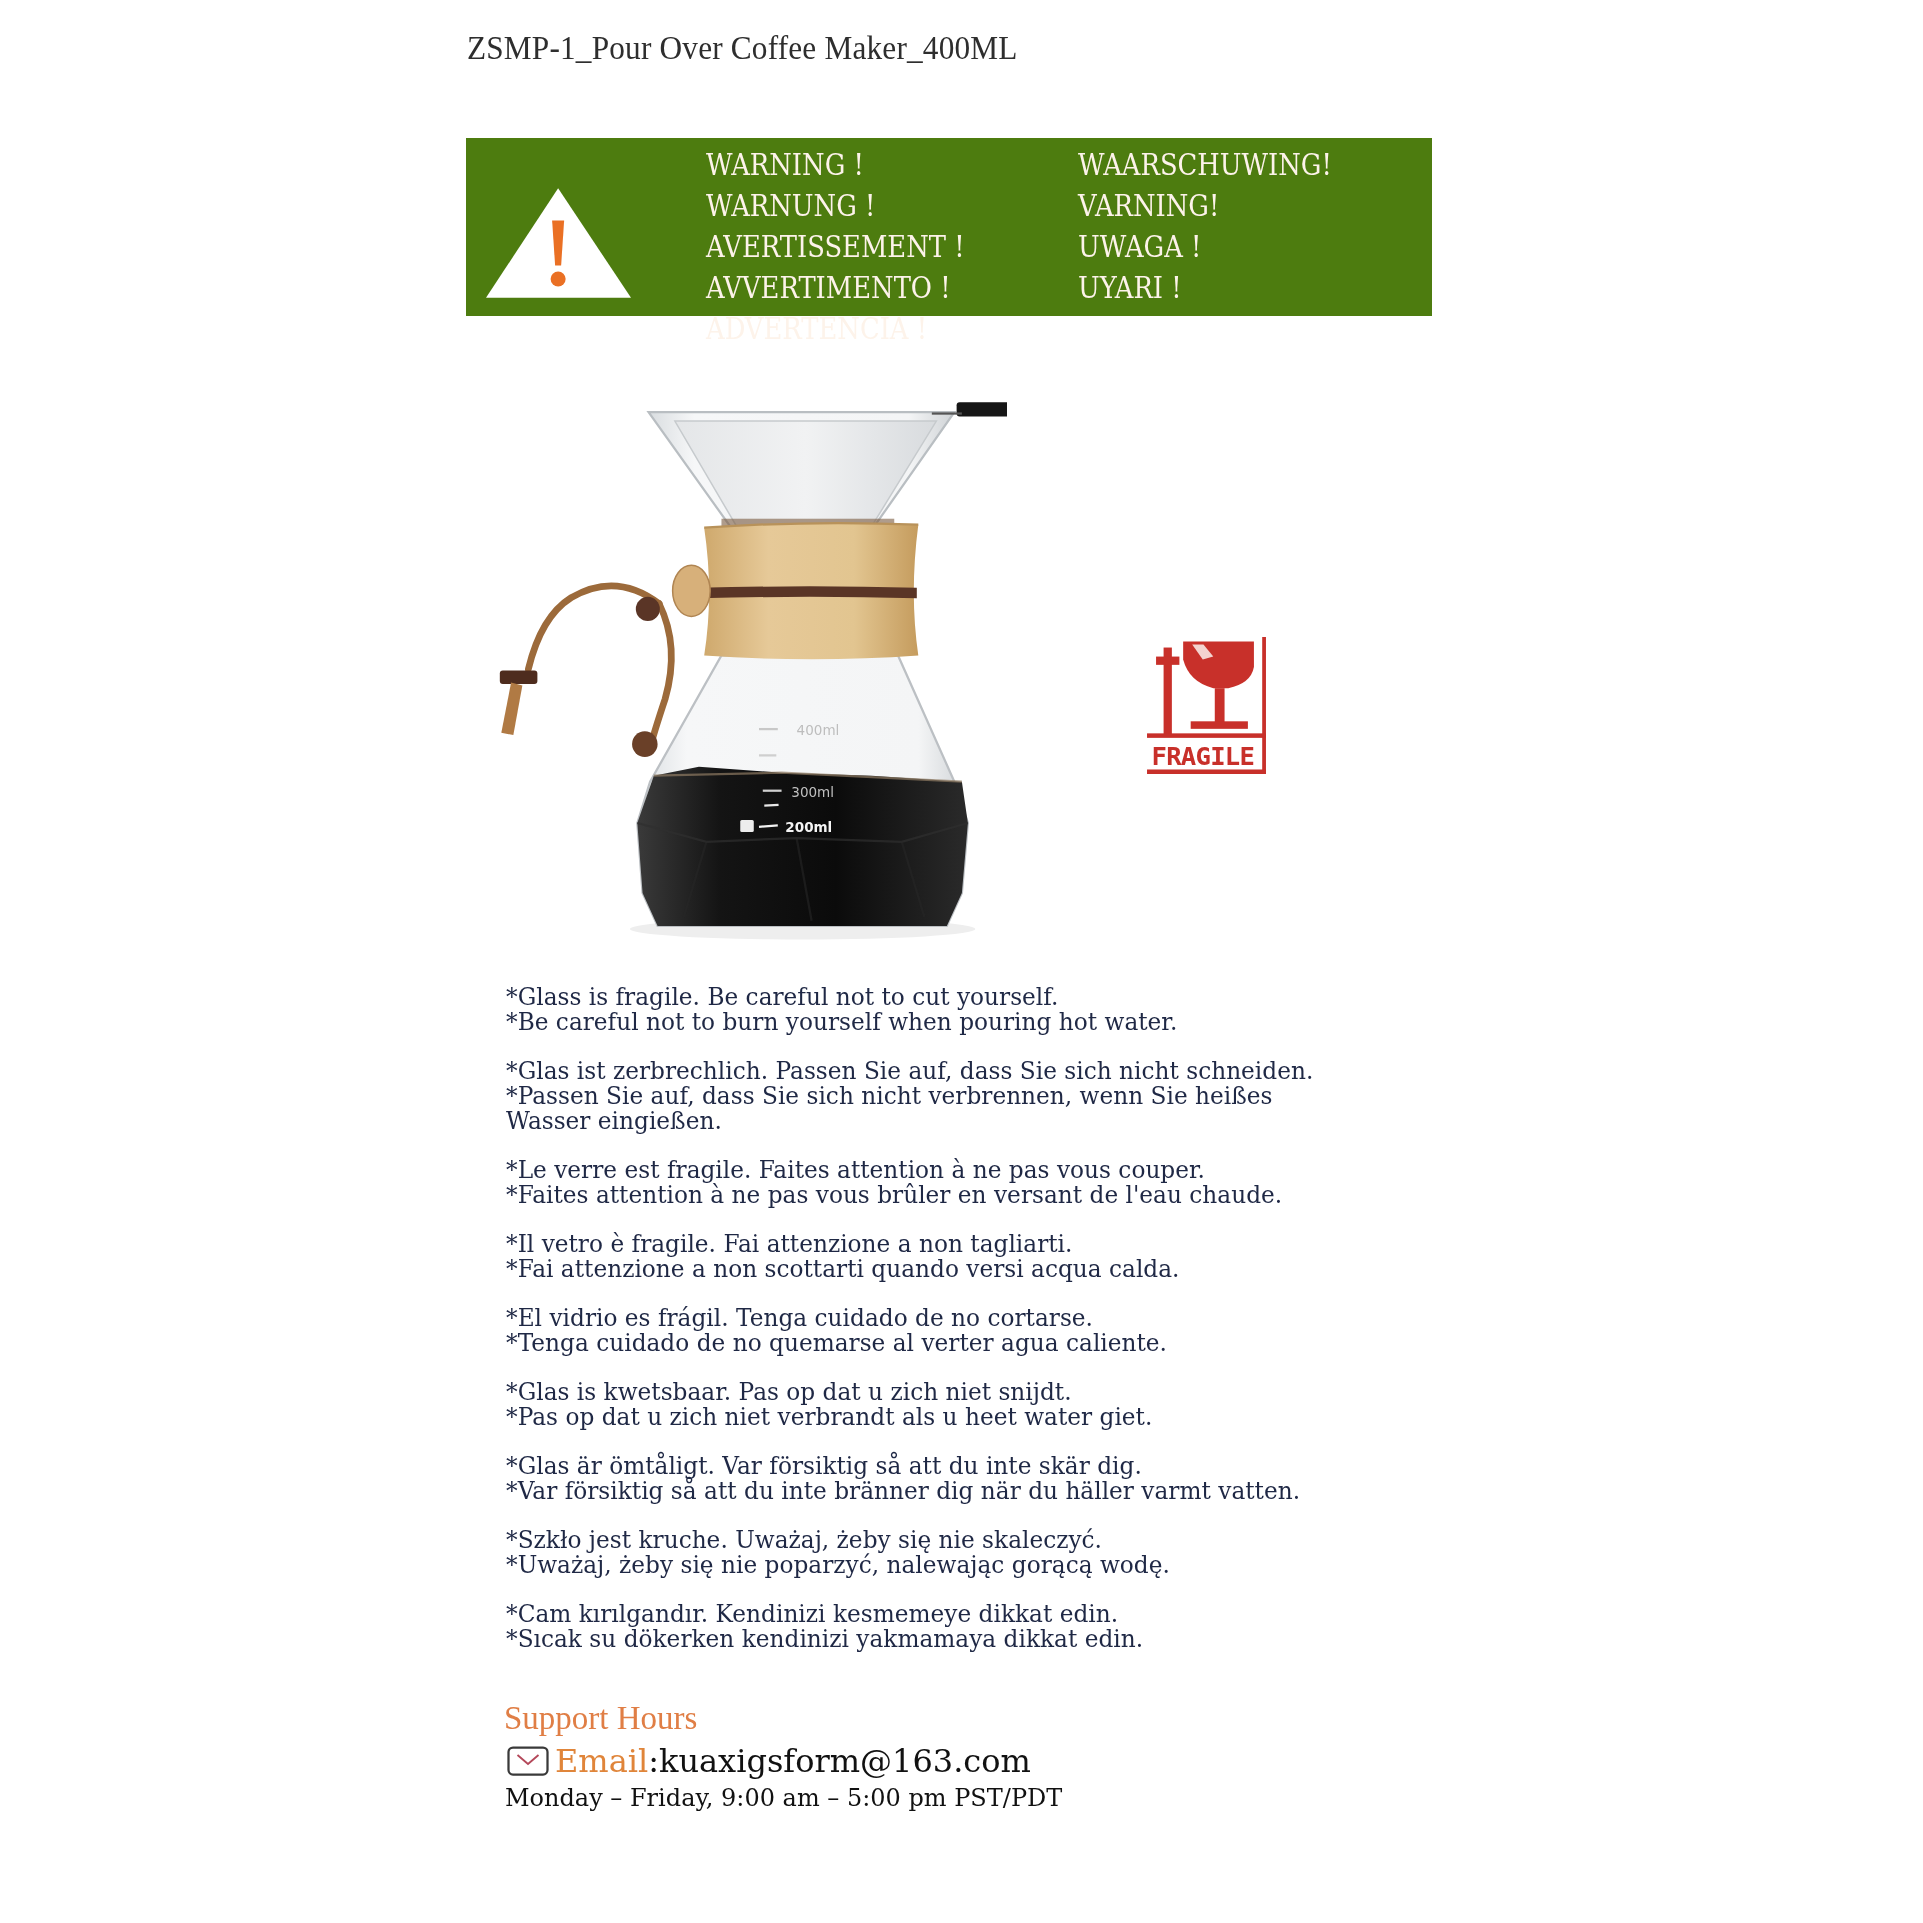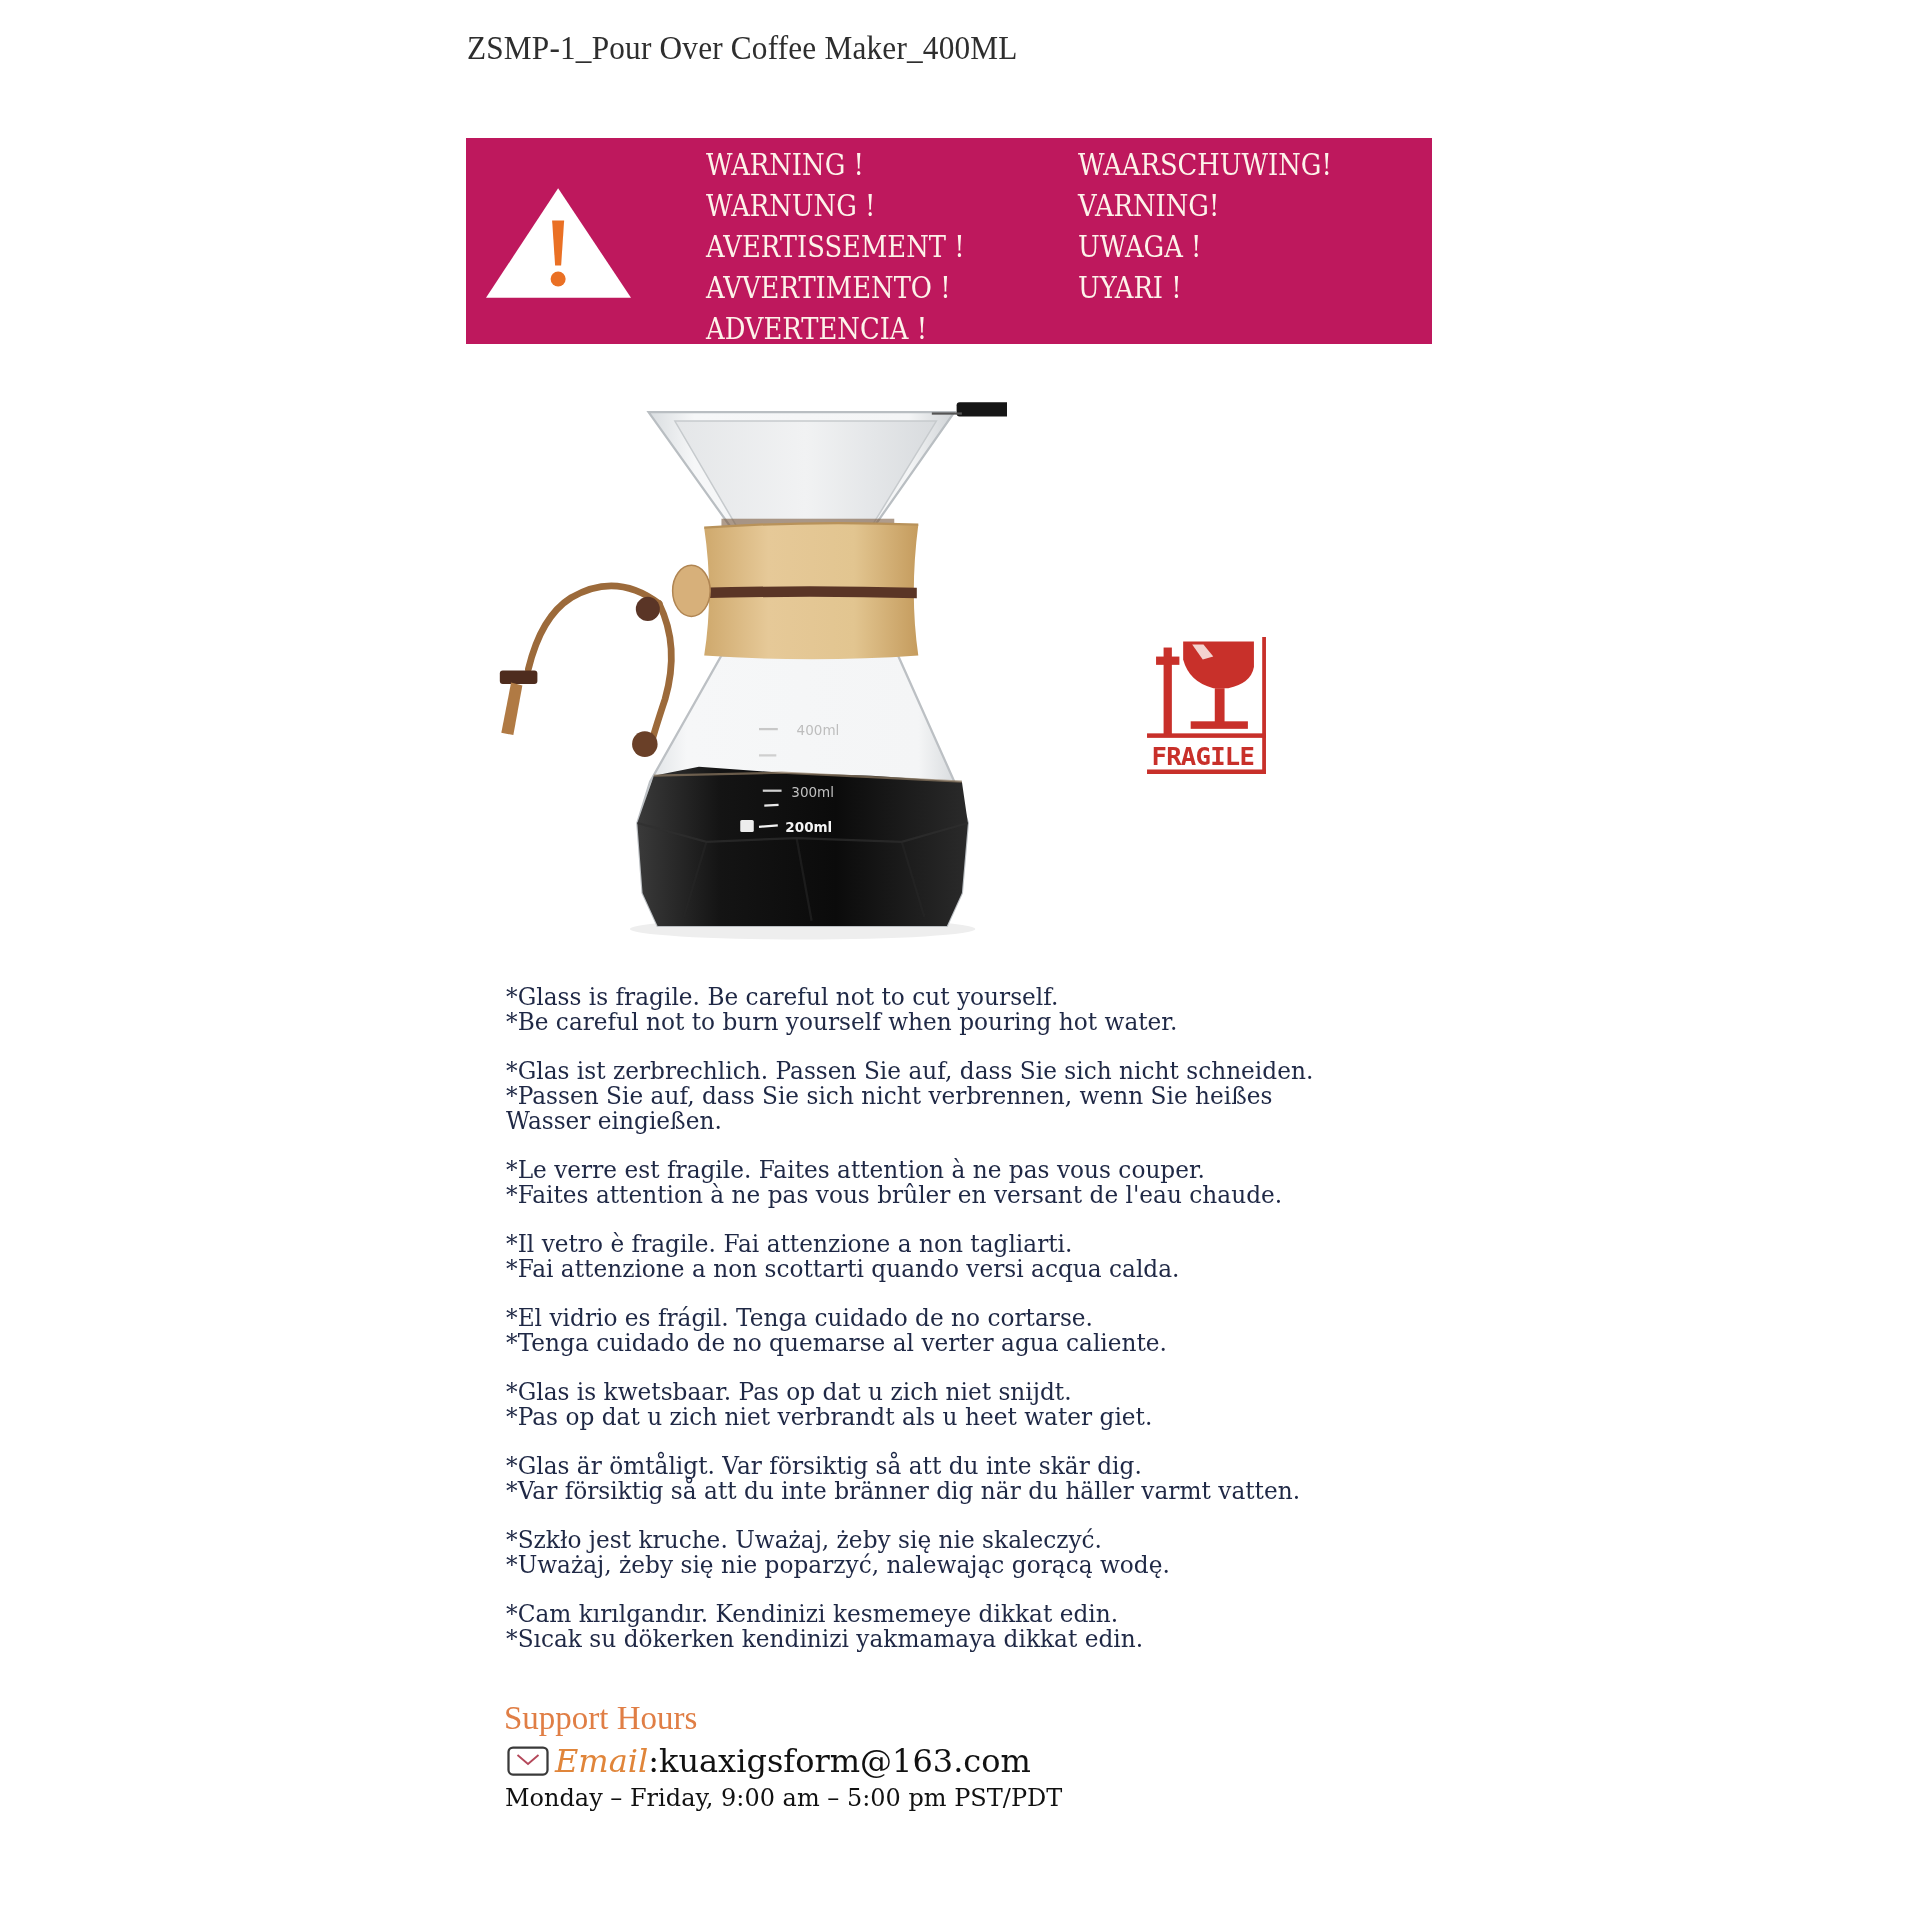--- a/index.html
+++ b/index.html
@@ -7,21 +7,21 @@
   .abs { position: absolute; }
 
   .title {
     left: 467px; top: 28.6px;
     font-family: "Liberation Serif", "DejaVu Serif", serif;
     font-size: 34px; font-weight: normal; color: #2e2e2e;
     letter-spacing: 0.2px; white-space: nowrap;
     transform: scaleX(0.92); transform-origin: left top;
   }
 
-  .banner { left: 466px; top: 138px; width: 966px; height: 206px; background: #be185d; }
+  .banner { left: 466px; top: 138px; width: 966px; height: 178px; background: #4d7c0f; }
   .banner .tri { position: absolute; left: 20px; top: 50px; width: 145px; height: 110px; }
   .banner .col { position: absolute; top: 6px;
     font-family: "DejaVu Serif", "Liberation Serif", serif;
     font-size: 30px; line-height: 41px; color: #fdf3ea; white-space: nowrap;
     transform: scaleX(0.86); transform-origin: left top; }
   .banner .col1 { left: 240px; }
   .banner .col2 { left: 612px; }
   .banner .col div { height: 41px; }
 
   .product { left: 481px; top: 391px; width: 526px; height: 571px; }
@@ -34,21 +34,21 @@
     transform: scaleX(0.93); transform-origin: left top; }
   .warnings .para { margin: 0 0 24px 0; }
   .warnings .line { white-space: nowrap; height: 25px; }
 
   .support-title { left: 504px; top: 1700px;
     font-family: Liberation Serif, serif;
     font-size: 33px; color: #e07e45; white-space: nowrap; }
   .email-row { left: 507px; top: 1742px; height: 38px; display: flex; align-items: center;
     font-family: "DejaVu Serif", "Liberation Serif", serif; font-size: 32px; color: #111; white-space: nowrap; }
   .mail-icon { width: 42px; height: 30px; margin-right: 6px; }
-  .email-label { color: #e0853a; font-style: italic; }
+  .email-label { color: #e0853a; }
   .hours { left: 505px; top: 1784px;
     font-family: "DejaVu Serif", "Liberation Serif", serif; font-size: 24px; color: #111; white-space: nowrap; }
 </style>
 </head>
 <body>
 
 <div class="abs title">ZSMP-1_Pour Over Coffee Maker_400ML</div>
 
 <div class="abs banner">
   <svg class="tri" viewBox="0 0 193 146">

